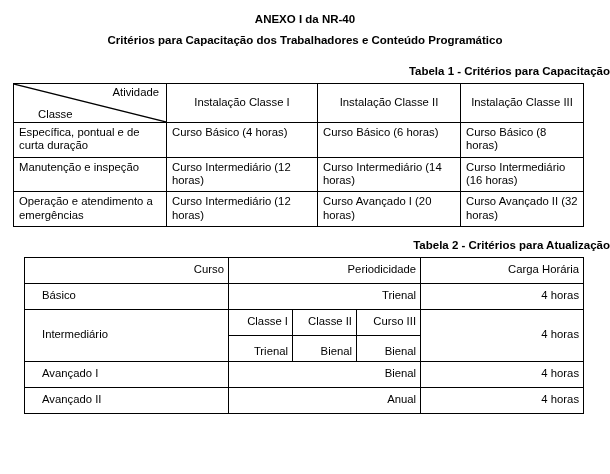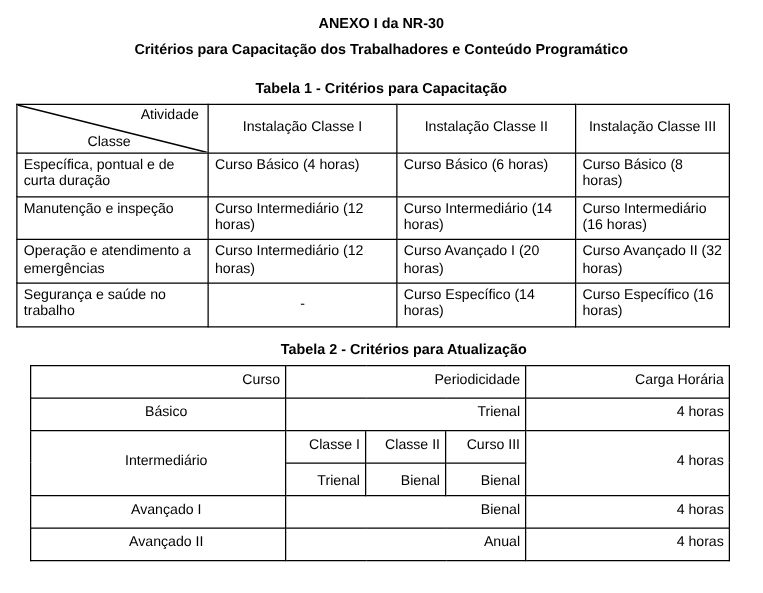--- a/index.html
+++ b/index.html
@@ -26,21 +26,21 @@
   .doc-title {
     text-align: center;
     font-weight: bold;
     font-size: 11.5px;
     line-height: 1.0;
     margin: 0;
   }
   .doc-title.t1 { padding-top: 14px; }
   .doc-title.t2 { padding-top: 9px; }
   .table-caption {
-    text-align: center;
+    text-align: right;
     font-weight: bold;
     font-size: 11.5px;
     margin: 0;
   }
   .cap1 { padding-top: 19px; padding-bottom: 6px; }
   .cap2 { padding-top: 12px; padding-bottom: 6px; margin-left: 36px; }
 
   
   table {
     border-collapse: collapse;
@@ -92,21 +92,21 @@
   .diag-top {
     position: absolute;
     top: 2px;
     right: 7px;
     font-size: 11.3px;
     line-height: 1.1;
   }
   .diag-bot {
     position: absolute;
     bottom: 2px;
-    left: 56px;
+    left: 24px;
     font-size: 11.3px;
     line-height: 1.1;
   }
   .center-dash {
     text-align: center;
     vertical-align: middle !important;
   }
 
   
   .t2-wrap {
@@ -114,37 +114,37 @@
     width: 559px;
   }
   #table2 { width: 559px; }
   #table2 td {
     text-align: right;
     vertical-align: middle;
     height: 20px;
     padding: 2px 4px 3px 4px;
   }
   #table2 td.left {
-    text-align: center;
+    text-align: left;
     padding-left: 17px;
   }
   #table2 .col-curso { width: 204px; }
   #table2 .col-ch    { width: 163px; }
   #table2 .sub { width: 64px; }
   .row-tall td { height: 22px; }
   .interm-name { vertical-align: middle !important; margin-top: 31px; }
   .sub-classes td { height: 19px; }
   .sub-period td { height: 30px; vertical-align: bottom !important; padding-bottom: 4px; }
 </style>
 </head>
 <body>
 
 <div class="page">
 
-  <div class="doc-title t1">ANEXO I da NR-30</div>
+  <div class="doc-title t1">ANEXO I da NR-40</div>
   <div class="doc-title t2">Critérios para Capacitação dos Trabalhadores e Conteúdo Programático</div>
 
   <div class="table-caption cap1">Tabela 1 - Critérios para Capacitação</div>
 
   <div class="t1-wrap">
     <table id="table1">
       <colgroup>
         <col class="col-act">
           <col class="col-c1">
           <col class="col-c2">
@@ -176,26 +176,20 @@
           <td>Curso Intermediário (12 horas)</td>
           <td>Curso Intermediário (14 horas)</td>
           <td>Curso Intermediário (16 horas)</td>
         </tr>
         <tr>
           <td>Operação e atendimento a emergências</td>
           <td>Curso Intermediário (12 horas)</td>
           <td>Curso Avançado I (20 horas)</td>
           <td>Curso Avançado II (32 horas)</td>
         </tr>
-        <tr>
-          <td>Segurança e saúde no trabalho</td>
-          <td class="center-dash">-</td>
-          <td>Curso Específico (14 horas)</td>
-          <td>Curso Específico (16 horas)</td>
-        </tr>
       </tbody>
     </table>
   </div>
 
   <div class="table-caption cap2">Tabela 2 - Critérios para Atualização</div>
 
   <div class="t2-wrap">
     <table id="table2">
       <colgroup>
         <col class="col-curso">

